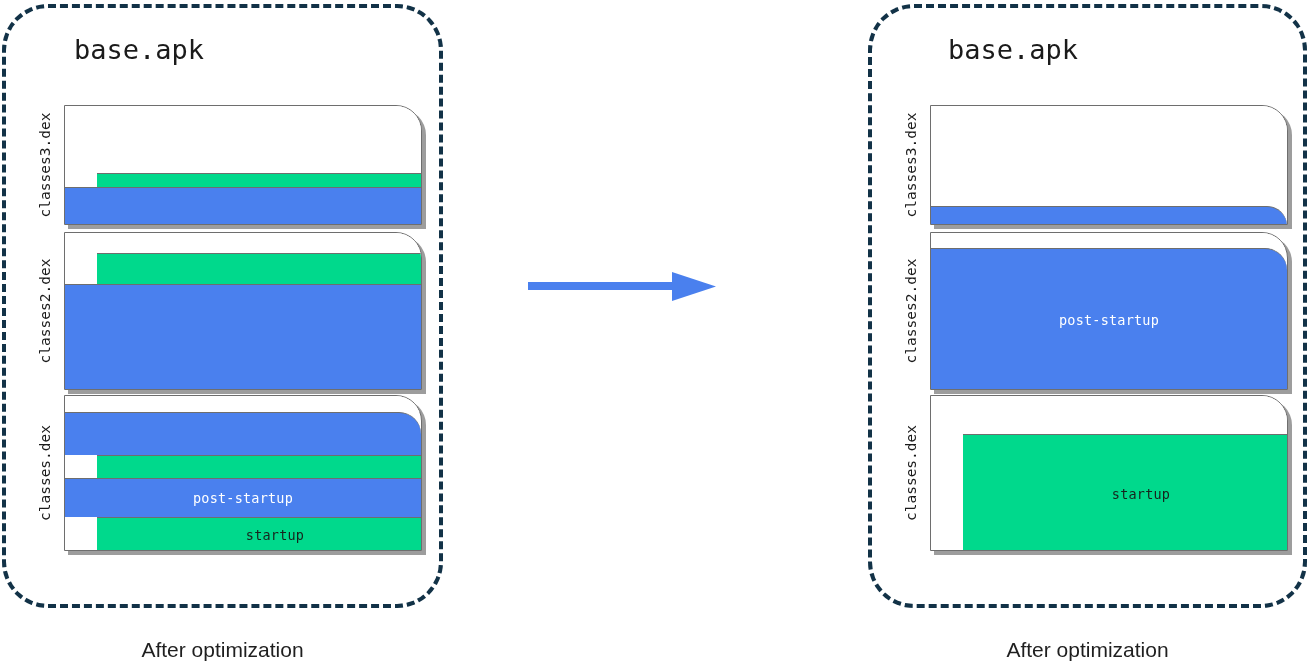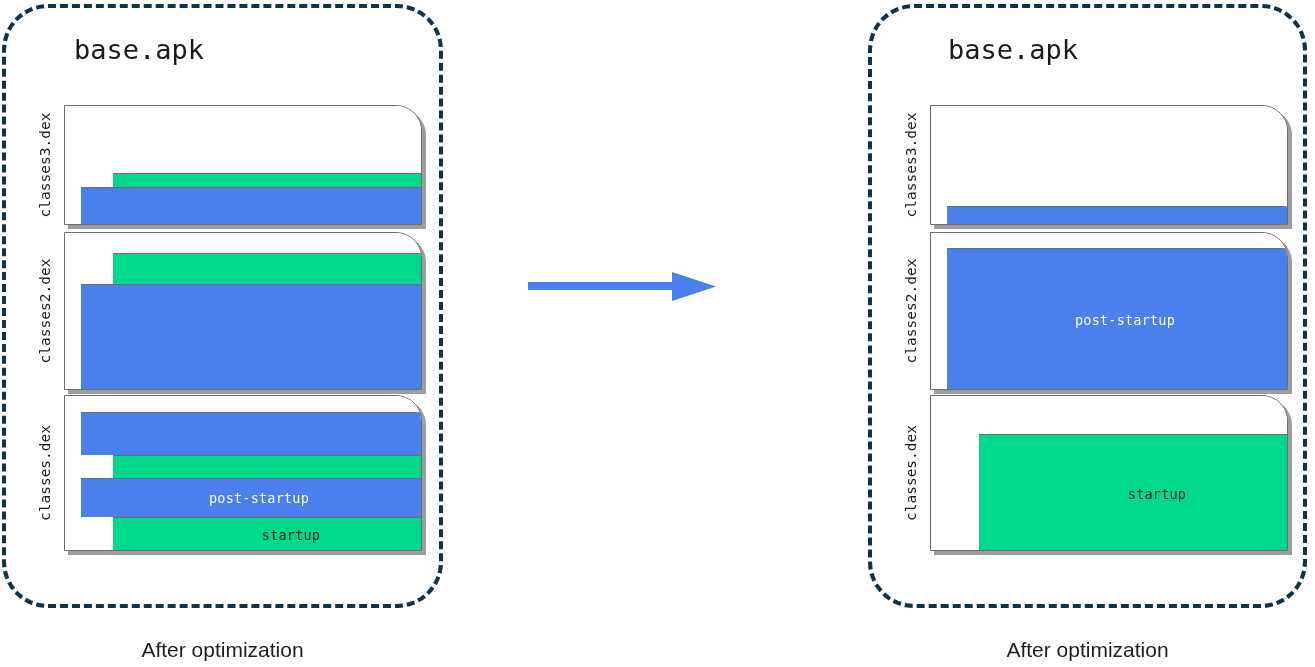--- a/index.html
+++ b/index.html
@@ -64,21 +64,21 @@
     box-sizing: border-box;
     background: #ffffff;
     border: 1.5px solid #6e6e6e;
     border-top-right-radius: 26px;
     overflow: hidden;
   }
 
   
   .seg {
     position: absolute;
-    left: 16px;
+    left: 0;
     box-sizing: border-box;
     display: flex;
     align-items: center;
     justify-content: center;
     font-family: "DejaVu Sans Mono", "Liberation Mono", monospace;
     font-size: 13.5px;
     letter-spacing: 0.2px;
     white-space: nowrap;
   }
   .seg.startup      { background: #00d98c; color: #17241d; margin-left: 32px; }

